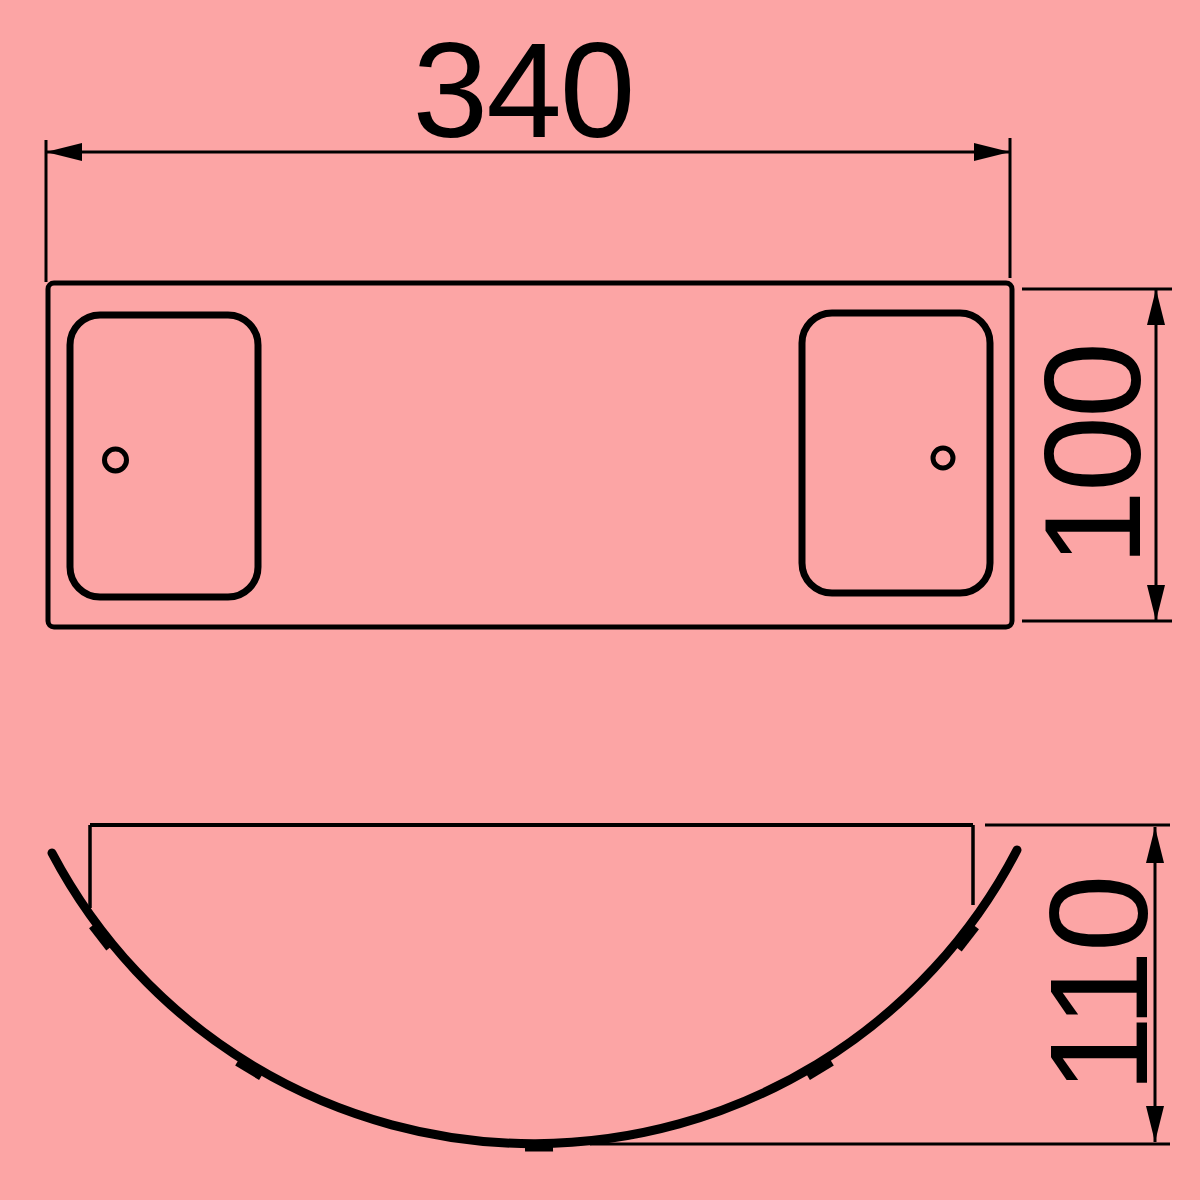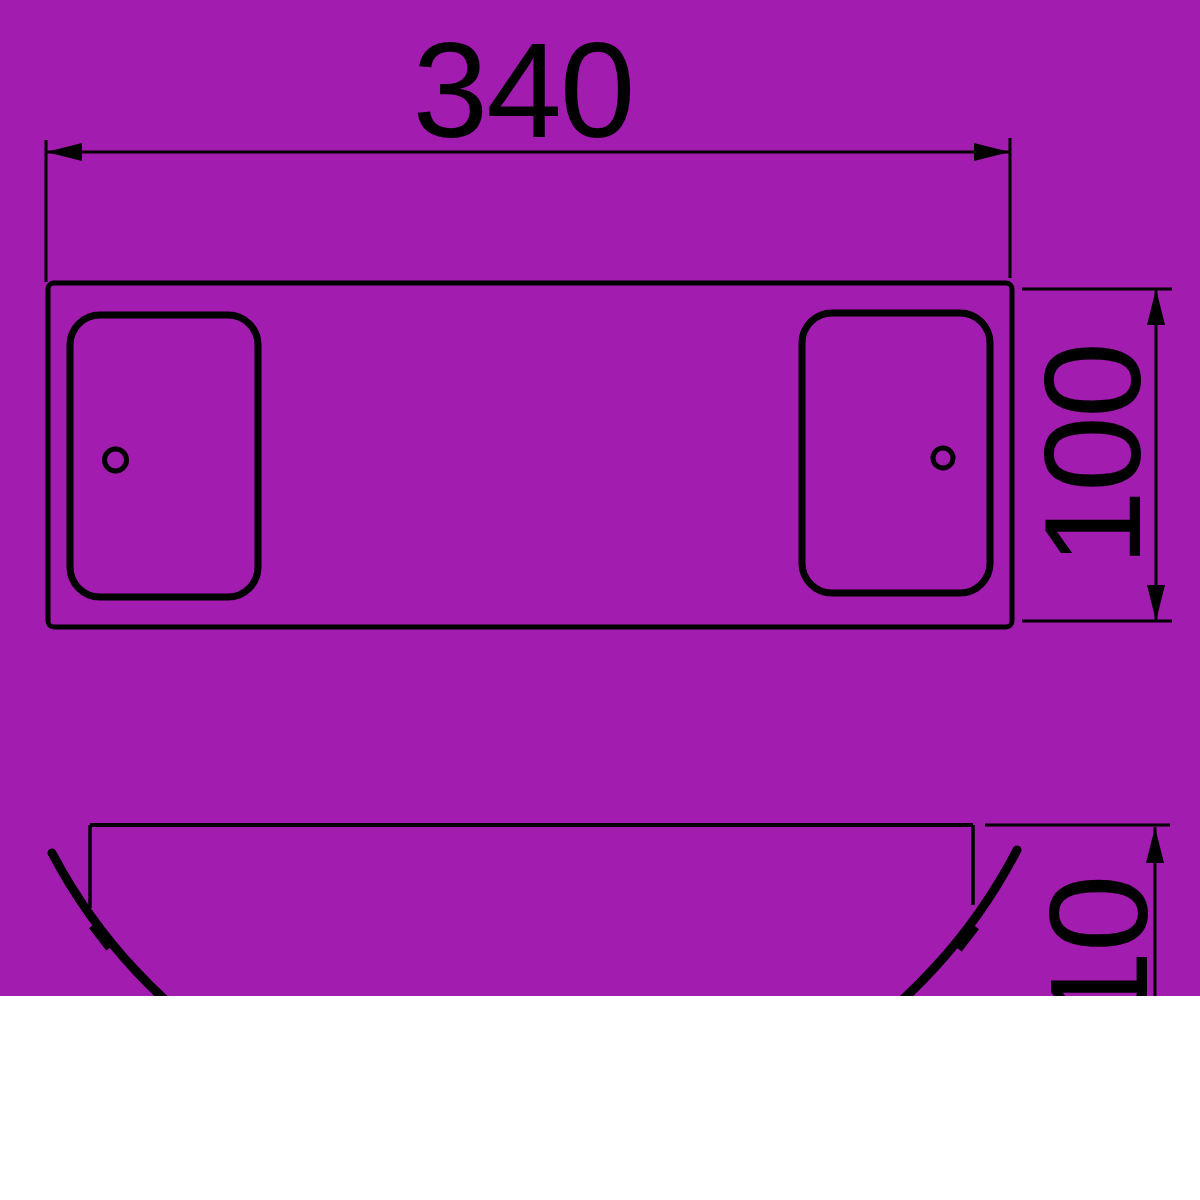--- a/index.html
+++ b/index.html
@@ -3,22 +3,22 @@
 <meta charset="utf-8">
 <style>
   html, body {
     margin: 0;
     padding: 0;
     background: #ffffff;
   }
   .page {
     position: relative;
     width: 1200px;
-    height: 996px;
-    background: #a21caf;
+    height: 1200px;
+    background: #fca5a5;
     overflow: hidden;
   }
   svg {
     display: block;
     width: 1200px;
     height: 1200px;
   }
   .ink-line {
     stroke: #000000;
     fill: none;

